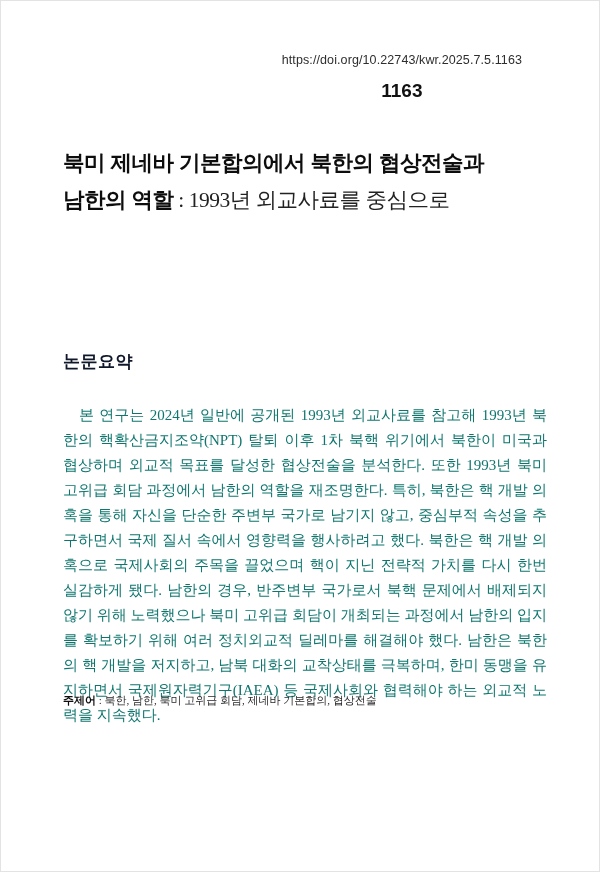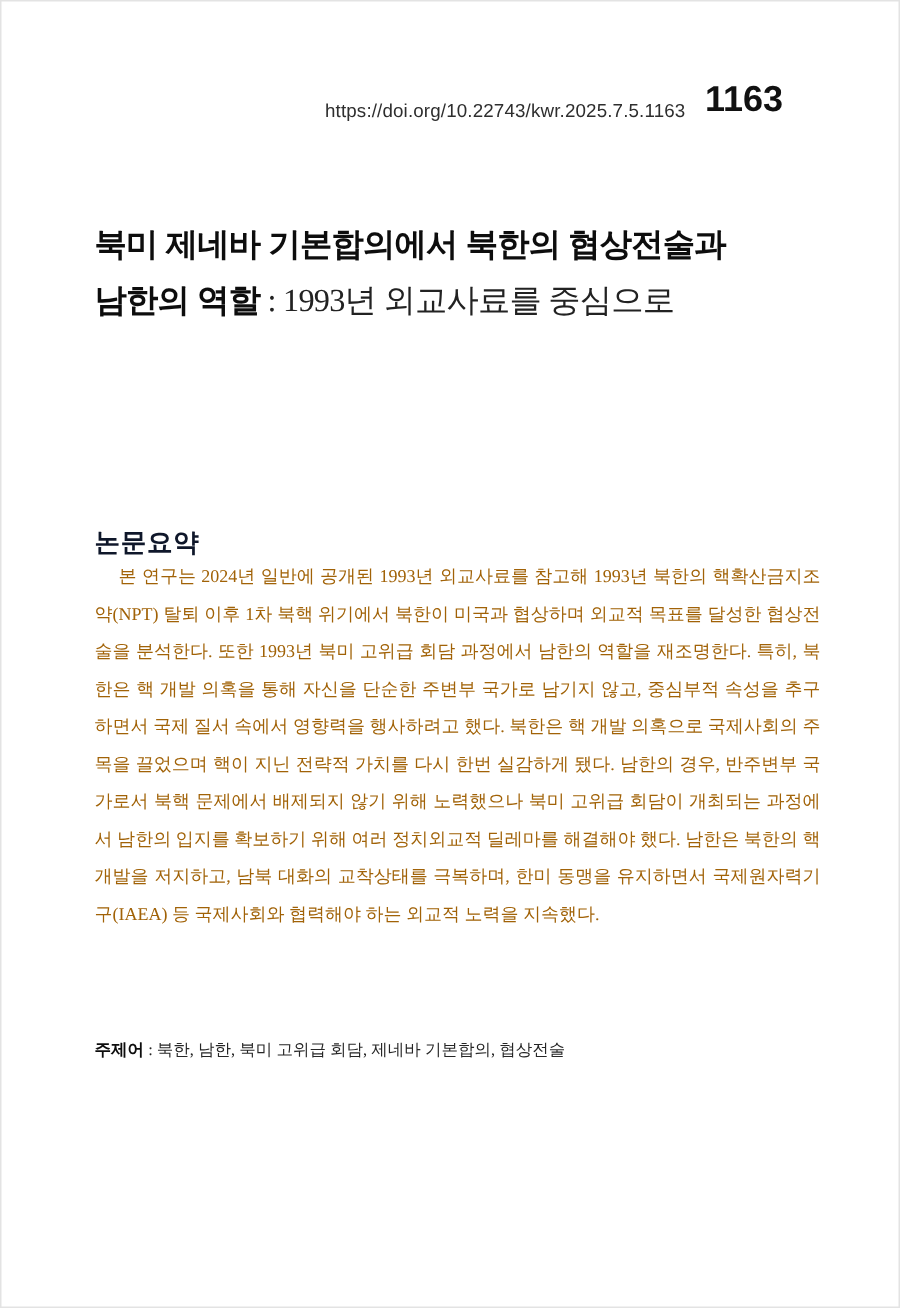--- a/index.html
+++ b/index.html
@@ -19,34 +19,35 @@
     font-family: "Liberation Serif", "DejaVu Serif", serif;
     color: #1c1c1c;
   }
 
   
   .header {
     position: absolute;
     top: 52px;
     right: 77px;
     display: flex;
-    align-items: flex-end;
+    align-items: center;
     gap: 13px;
     white-space: nowrap;
+    flex-direction: column;
   }
   .doi {
     font-family: "Liberation Sans", "DejaVu Sans", sans-serif;
     font-size: 12.5px;
     color: #2e2e2e;
     letter-spacing: 0.1px;
     text-decoration: none;
   }
   .page-number {
     font-family: "Liberation Sans", "DejaVu Sans", sans-serif;
-    font-size: 24px;
+    font-size: 19px;
     font-weight: 700;
     color: #111111;
   }
 
   
   .title {
     position: absolute;
     left: 62px;
     top: 144px;
     width: 488px;
@@ -96,26 +97,26 @@
     margin: 0;
     font-family: "Liberation Sans", "DejaVu Sans", sans-serif;
     font-size: 17px;
     font-weight: 700;
     letter-spacing: 0.5px;
     color: #0f172a;
   }
   .abstract-body {
     position: absolute;
     left: 62px;
-    top: 371px;
+    top: 402px;
     width: 484px;
     margin: 0;
-    font-size: 12px;
+    font-size: 15px;
     line-height: 25px;
-    color: #a16207;
+    color: #0f766e;
     text-align: justify;
     word-break: break-all;
     text-indent: 16px;
   }
 
   
   .keywords-line {
     position: absolute;
     left: 62px;
     top: 688px;

